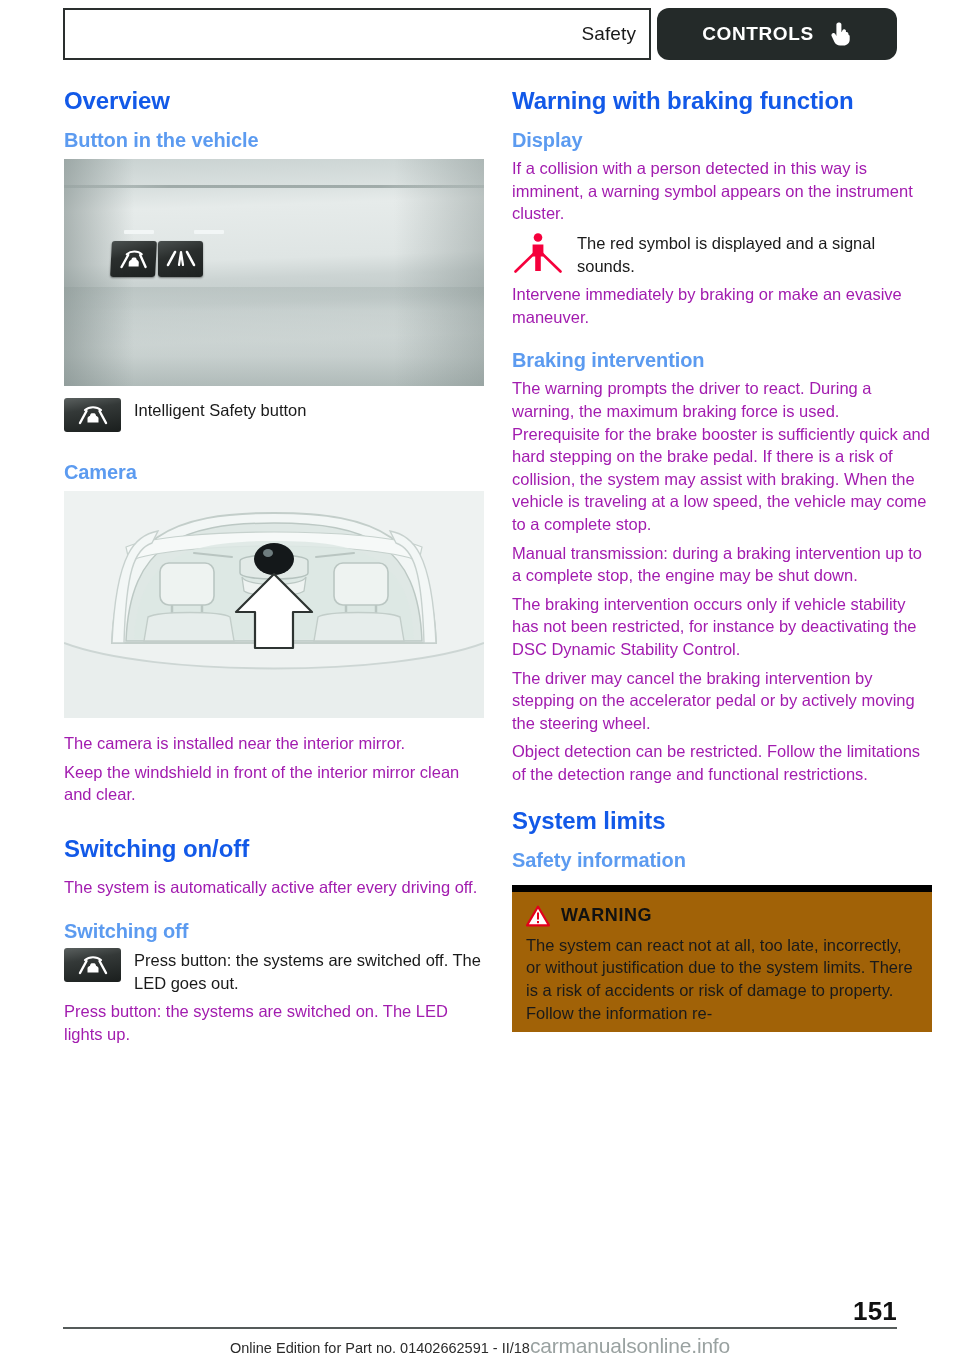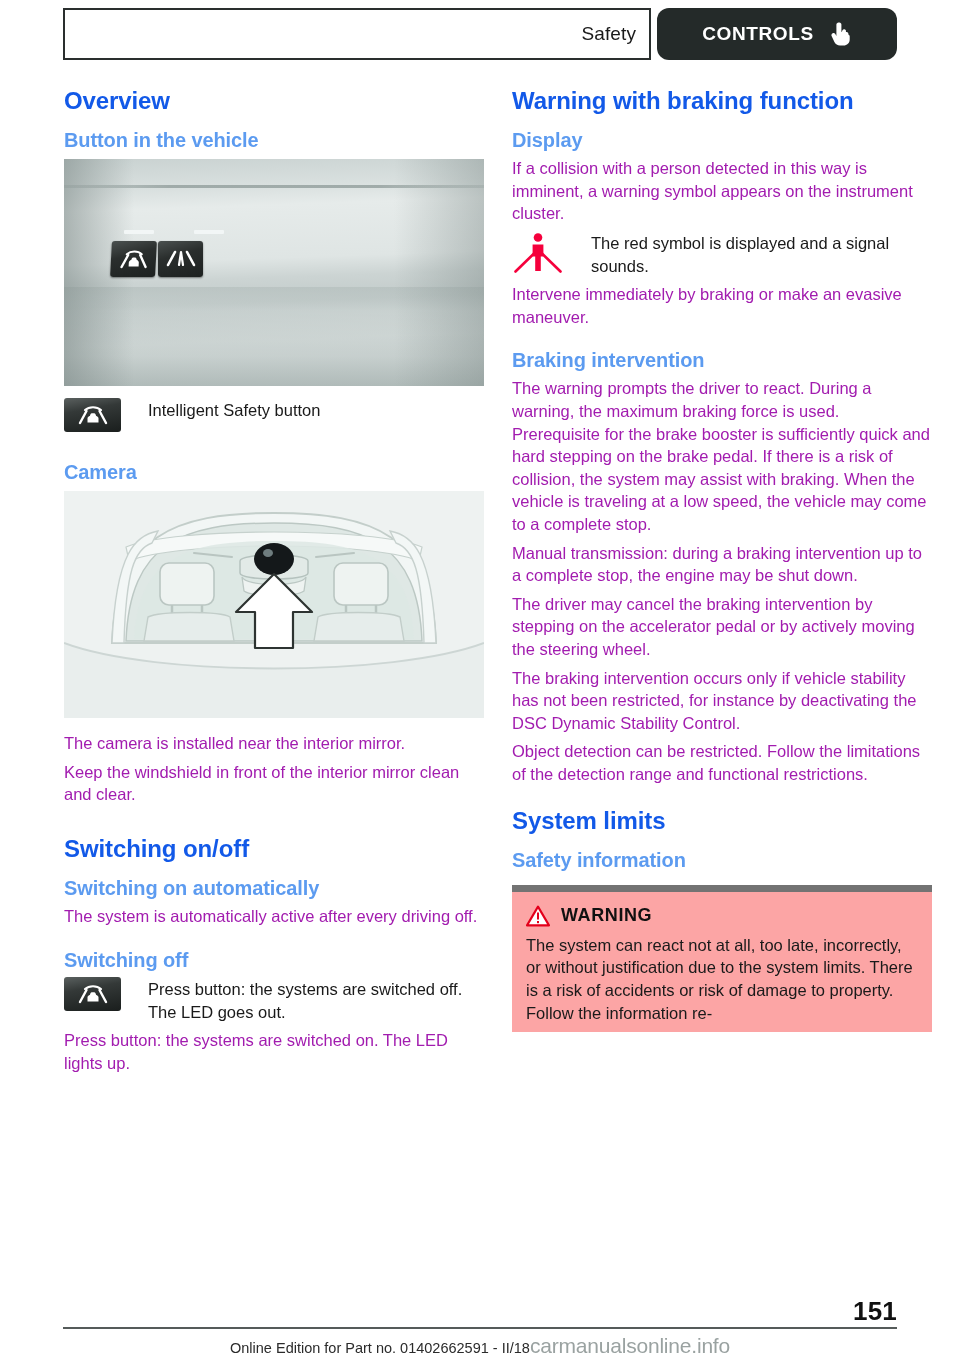--- a/index.html
+++ b/index.html
@@ -138,21 +138,21 @@
     display: flex; align-items: center; justify-content: center;
     box-shadow: 0 1px 2px rgba(0,0,0,.45);
   }
   .dash-btn.left  { transform: skewX(-3deg); }
   .dash-btn svg { display: block; }
 
   
   .icon-row {
     display: flex;
     align-items: flex-start;
-    gap: 27px;
+    gap: 13px;
     margin: 2px 0 6px 0;
   }
   .icon-row .caption {
     font-size: 16.5px;
     line-height: 1.37;
     padding-top: 1px;
     color: #1a1a1a;
   }
   .is-button-icon {
     flex: 0 0 auto;
@@ -172,22 +172,22 @@
     background: #eef2f1;
   }
   .photo-camera svg { display: block; }
 
   
   .ped-icon { flex: 0 0 auto; width: 52px; height: 42px; }
 
   
   .warning-box {
     margin-top: 12px;
-    background: #fca5a5;
-    border-top: 7px solid #737373;
+    background: #a16207;
+    border-top: 7px solid #000000;
     padding: 13px 14px 8px 14px;
     box-sizing: border-box;
   }
   .warning-head {
     display: flex;
     align-items: center;
     gap: 11px;
     margin-bottom: 7px;
   }
   .warn-tri { width: 24px; height: 22px; display:block; }
@@ -342,21 +342,20 @@
         <path d="M372 152 C368 60 348 44 326 40 L332 52 C350 58 358 82 360 152 Z" fill="#f3f7f6" stroke="#c7d1ce" stroke-width="1.4"></path>
       </svg>
     </div>
 
     <p class="body-text">The camera is installed near the interior mirror.</p>
     <p class="body-text">Keep the windshield in front of the interior mirror clean and clear.</p>
 
     <div class="spacer-lg"></div>
     <h1 class="h-major">Switching on/off</h1>
     <div class="spacer-sm"></div>
-    <h2 class="h-minor">Switching on automatically</h2>
     <p class="body-text">The system is automatically active after every driving off.</p>
 
     <div class="spacer-md"></div>
     <h2 class="h-minor">Switching off</h2>
 
     <div class="icon-row">
       <span class="is-button-icon">
         <svg width="40" height="22" viewBox="0 0 34 22" xmlns="http://www.w3.org/2000/svg">
           <path d="M4 19 L10.5 7 M30 19 L23.5 7" stroke="#ffffff" stroke-width="2.4" fill="none" stroke-linecap="round"></path>
           <path d="M9 6 C13.3 2.3 20.7 2.3 25 6" stroke="#ffffff" stroke-width="2.1" fill="none" stroke-linecap="round"></path>
@@ -387,22 +386,22 @@
       </span>
       <span class="caption">The red symbol is displayed and a signal sounds.</span>
     </div>
 
     <p class="body-text">Intervene immediately by braking or make an evasive maneuver.</p>
 
     <div class="spacer-md"></div>
     <h2 class="h-minor">Braking intervention</h2>
     <p class="body-text">The warning prompts the driver to react. During a warning, the maximum braking force is used. Prerequisite for the brake booster is sufficiently quick and hard stepping on the brake pedal. If there is a risk of collision, the system may assist with braking. When the vehicle is traveling at a low speed, the vehicle may come to a complete stop.</p>
     <p class="body-text">Manual transmission: during a braking intervention up to a complete stop, the engine may be shut down.</p>
+    <p class="body-text">The braking intervention occurs only if vehicle stability has not been restricted, for instance by deactivating the DSC Dynamic Stability Control.</p>
     <p class="body-text">The driver may cancel the braking intervention by stepping on the accelerator pedal or by actively moving the steering wheel.</p>
-    <p class="body-text">The braking intervention occurs only if vehicle stability has not been restricted, for instance by deactivating the DSC Dynamic Stability Control.</p>
     <p class="body-text">Object detection can be restricted. Follow the limitations of the detection range and functional restrictions.</p>
 
     <div class="spacer-md"></div>
     <h1 class="h-major">System limits</h1>
     <div class="spacer-sm"></div>
     <h2 class="h-minor">Safety information</h2>
 
     <div class="warning-box">
       <div class="warning-head">
         <span>

